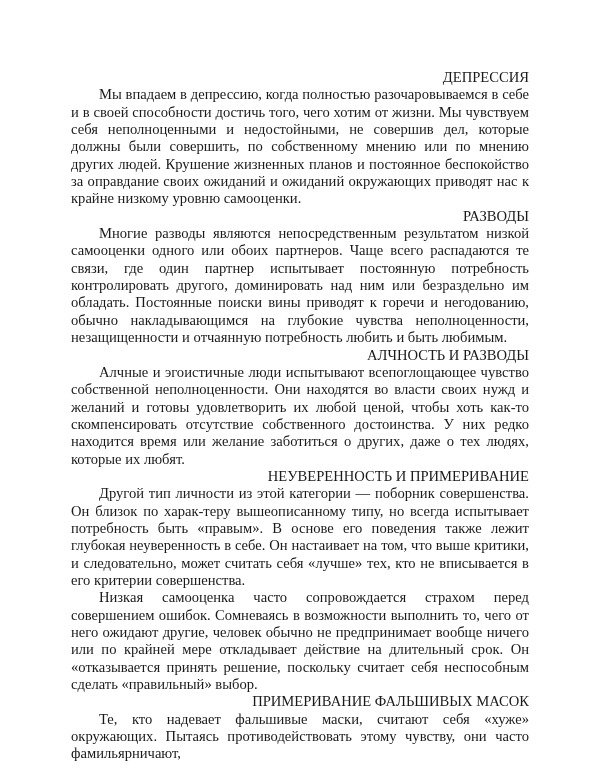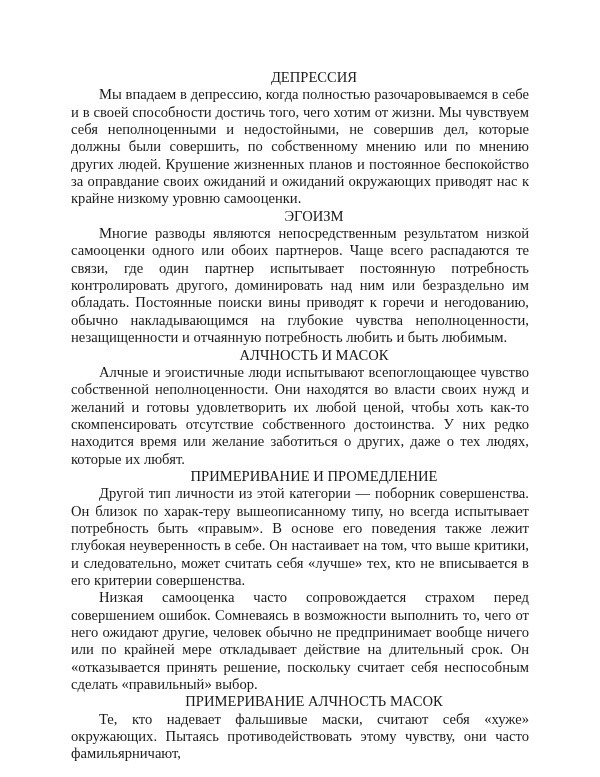--- a/index.html
+++ b/index.html
@@ -12,47 +12,47 @@
     font-family: "Liberation Serif", serif;
     font-size: 14.6px;
     line-height: 17.35px;
     color: #1a1a1a;
   }
   .heading {
     margin: 0;
     padding-left: 28px;
     font-weight: normal;
     font-size: 14.6px;
-    text-align: center;
+    text-align: right;
   }
   .para {
     margin: 0;
     text-indent: 28px;
     text-align: justify;
     font-family: Liberation Serif, serif;
   }
 </style>
 </head>
 <body>
 
 <div class="page">
   <section>
     <h2 class="heading">ДЕПРЕССИЯ</h2>
     <p class="para">Мы впадаем в депрессию, когда полностью разочаровываемся в себе и в своей способности достичь того, чего хотим от жизни. Мы чувствуем себя неполноценными и недостойными, не совершив дел, которые должны были совершить, по собственному мнению или по мнению других людей. Крушение жизненных планов и постоянное беспокойство за оправдание своих ожиданий и ожиданий окружающих приводят нас к крайне низкому уровню самооценки.</p>
   </section>
   <section>
-    <h2 class="heading">ЭГОИЗМ</h2>
+    <h2 class="heading">РАЗВОДЫ</h2>
     <p class="para">Многие разводы являются непосредственным результатом низкой самооценки одного или обоих партнеров. Чаще всего распадаются те связи, где один партнер испытывает постоянную потребность контролировать другого, доминировать над ним или безраздельно им обладать. Постоянные поиски вины приводят к горечи и негодованию, обычно накладывающимся на глубокие чувства неполноценности, незащищенности и отчаянную потребность любить и быть любимым.</p>
   </section>
   <section>
-    <h2 class="heading">АЛЧНОСТЬ И МАСОК</h2>
+    <h2 class="heading">АЛЧНОСТЬ И РАЗВОДЫ</h2>
     <p class="para">Алчные и эгоистичные люди испытывают всепоглощающее чувство собственной неполноценности. Они находятся во власти своих нужд и желаний и готовы удовлетворить их любой ценой, чтобы хоть как-то скомпенсировать отсутствие собственного достоинства. У них редко находится время или желание заботиться о других, даже о тех людях, которые их любят.</p>
   </section>
   <section>
-    <h2 class="heading">ПРИМЕРИВАНИЕ И ПРОМЕДЛЕНИЕ</h2>
+    <h2 class="heading">НЕУВЕРЕННОСТЬ И ПРИМЕРИВАНИЕ</h2>
     <p class="para">Другой тип личности из этой категории — поборник совершенства. Он близок по харак-теру вышеописанному типу, но всегда испытывает потребность быть «правым». В основе его поведения также лежит глубокая неуверенность в себе. Он настаивает на том, что выше критики, и следовательно, может считать себя «лучше» тех, кто не вписывается в его критерии совершенства.</p>
     <p class="para">Низкая самооценка часто сопровождается страхом перед совершением ошибок. Сомневаясь в возможности выполнить то, чего от него ожидают другие, человек обычно не предпринимает вообще ничего или по крайней мере откладывает действие на длительный срок. Он «отказывается принять решение, поскольку считает себя неспособным сделать «правильный» выбор.</p>
   </section>
   <section>
-    <h2 class="heading">ПРИМЕРИВАНИЕ АЛЧНОСТЬ МАСОК</h2>
+    <h2 class="heading">ПРИМЕРИВАНИЕ ФАЛЬШИВЫХ МАСОК</h2>
     <p class="para" style="text-align-last: justify;">Те, кто надевает фальшивые маски, считают себя «хуже» окружающих. Пытаясь противодействовать этому чувству, они часто фамильярничают,</p>
   </section>
 </div>
 
 </body></html>

